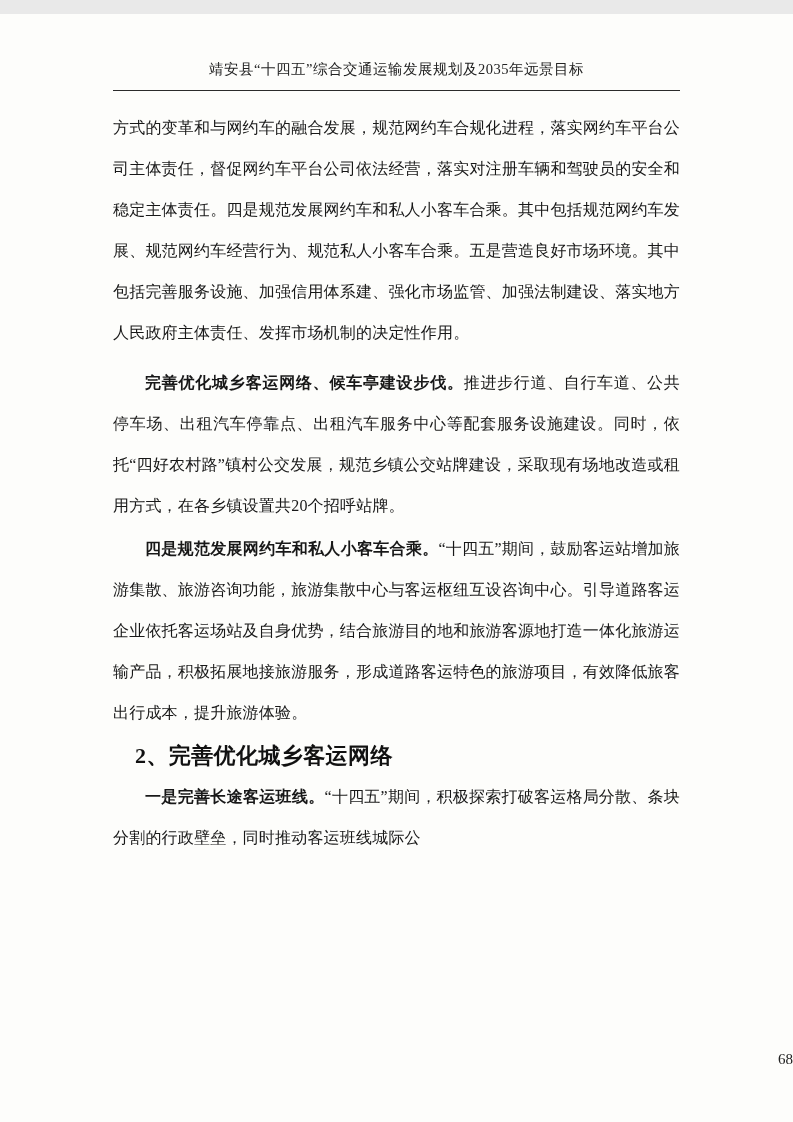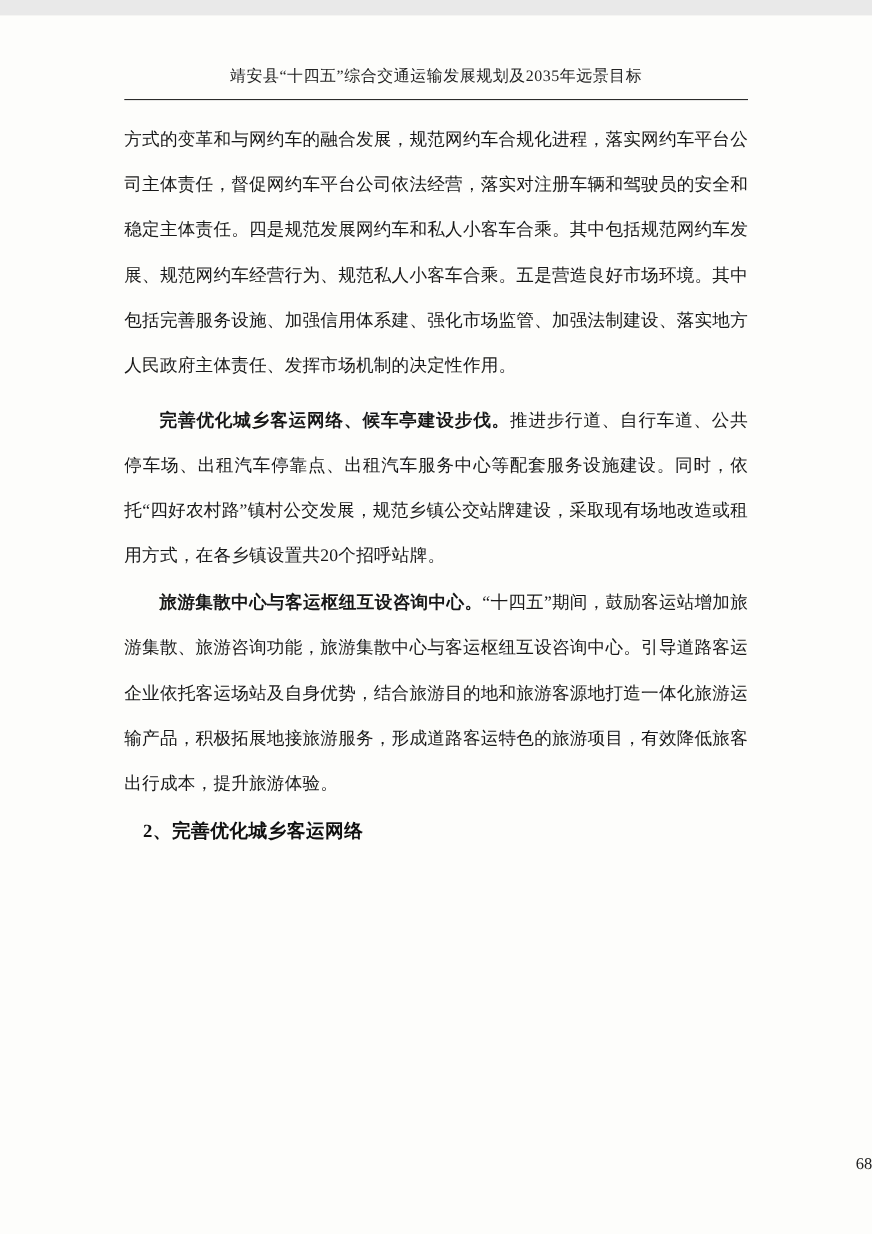--- a/index.html
+++ b/index.html
@@ -55,21 +55,21 @@
     text-indent: 2em;
   }
   .gap-sm { height: 9px; }
   .gap-xs { height: 2px; }
   b.lead {
     font-weight: bold;
     letter-spacing: 0.3px;
   }
   .heading {
     margin: 0;
-    font-size: 17px;
+    font-size: 22px;
     line-height: 41px;
     font-weight: bold;
     text-indent: 1em;
     letter-spacing: 0.4px;
     color: #111;
   }
   .page-number {
     position: absolute;
     bottom: 68px;
     left: 0;
@@ -96,25 +96,28 @@
 
     <div class="gap-sm"></div>
 
     <p class="body indent">
       <b class="lead">完善优化城乡客运网络、候车亭建设步伐。</b><span>推进步行道、自行车道、公共停车场、出租汽车停靠点、出租汽车服务中心等配套服务设施建设。同时，依托“四好农村路”镇村公交发展，规范乡镇公交站牌建设，采取现有场地改造或租用方式，在各乡镇设置共20个招呼站牌。</span>
     </p>
 
     <div class="gap-xs"></div>
 
     <p class="body indent">
-      <b class="lead">旅游集散中心与客运枢纽互设咨询中心。</b><span>“十四五”期间，鼓励客运站增加旅游集散、旅游咨询功能，旅游集散中心与客运枢纽互设咨询中心。引导道路客运企业依托客运场站及自身优势，结合旅游目的地和旅游客源地打造一体化旅游运输产品，积极拓展地接旅游服务，形成道路客运特色的旅游项目，有效降低旅客出行成本，提升旅游体验。</span>
+      <b class="lead">四是规范发展网约车和私人小客车合乘。</b><span>“十四五”期间，鼓励客运站增加旅游集散、旅游咨询功能，旅游集散中心与客运枢纽互设咨询中心。引导道路客运企业依托客运场站及自身优势，结合旅游目的地和旅游客源地打造一体化旅游运输产品，积极拓展地接旅游服务，形成道路客运特色的旅游项目，有效降低旅客出行成本，提升旅游体验。</span>
     </p>
 
     <div class="gap-xs"></div>
 
     <p class="heading">2、完善优化城乡客运网络</p>
 
+    <p class="body indent">
+      <b class="lead">一是完善长途客运班线。</b><span>“十四五”期间，积极探索打破客运格局分散、条块分割的行政壁垒，同时推动客运班线城际公</span>
+    </p>
 
   </div>
 
   <div class="page-number">68</div>
 
 </div>
 
 </body></html>

